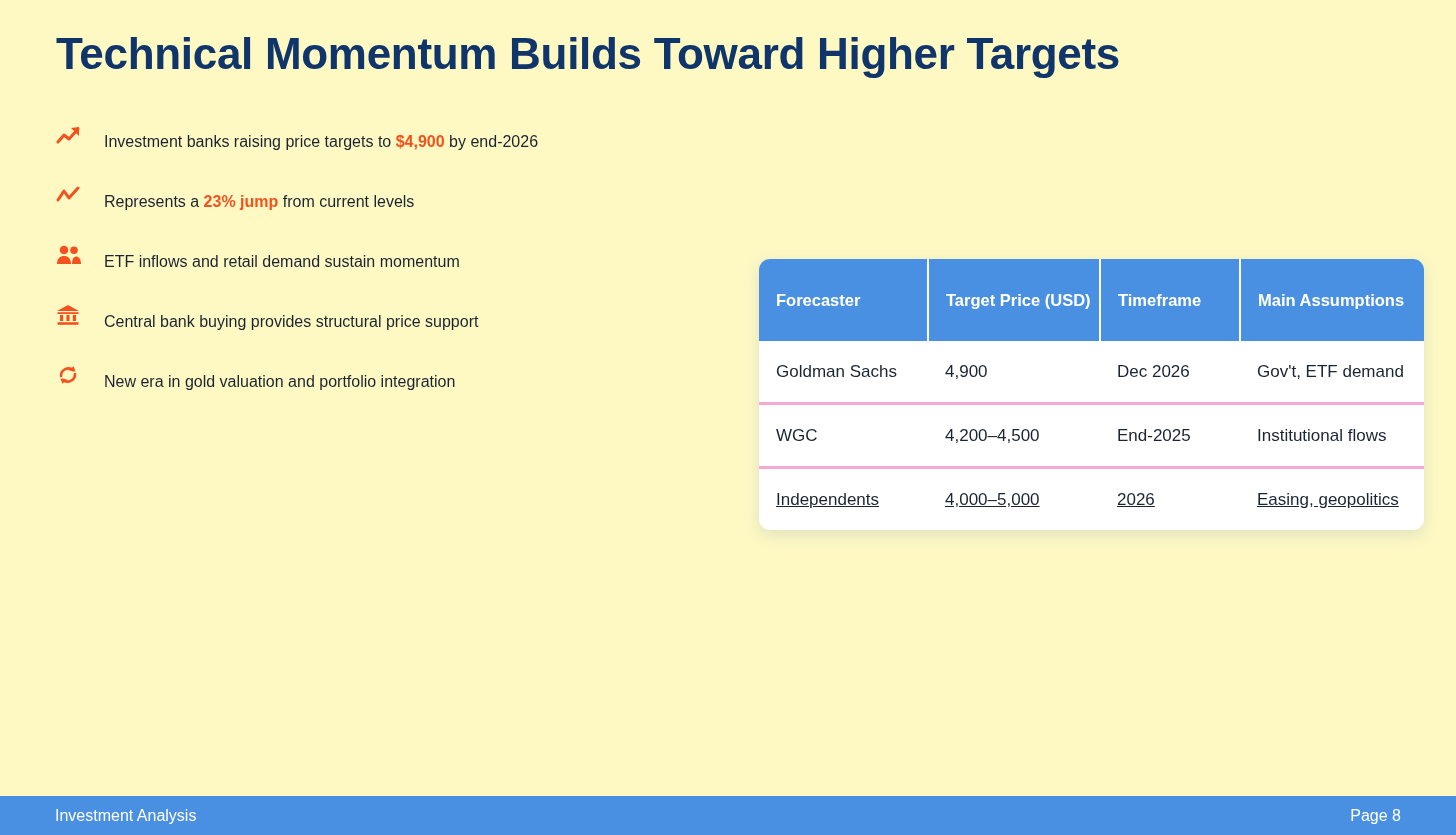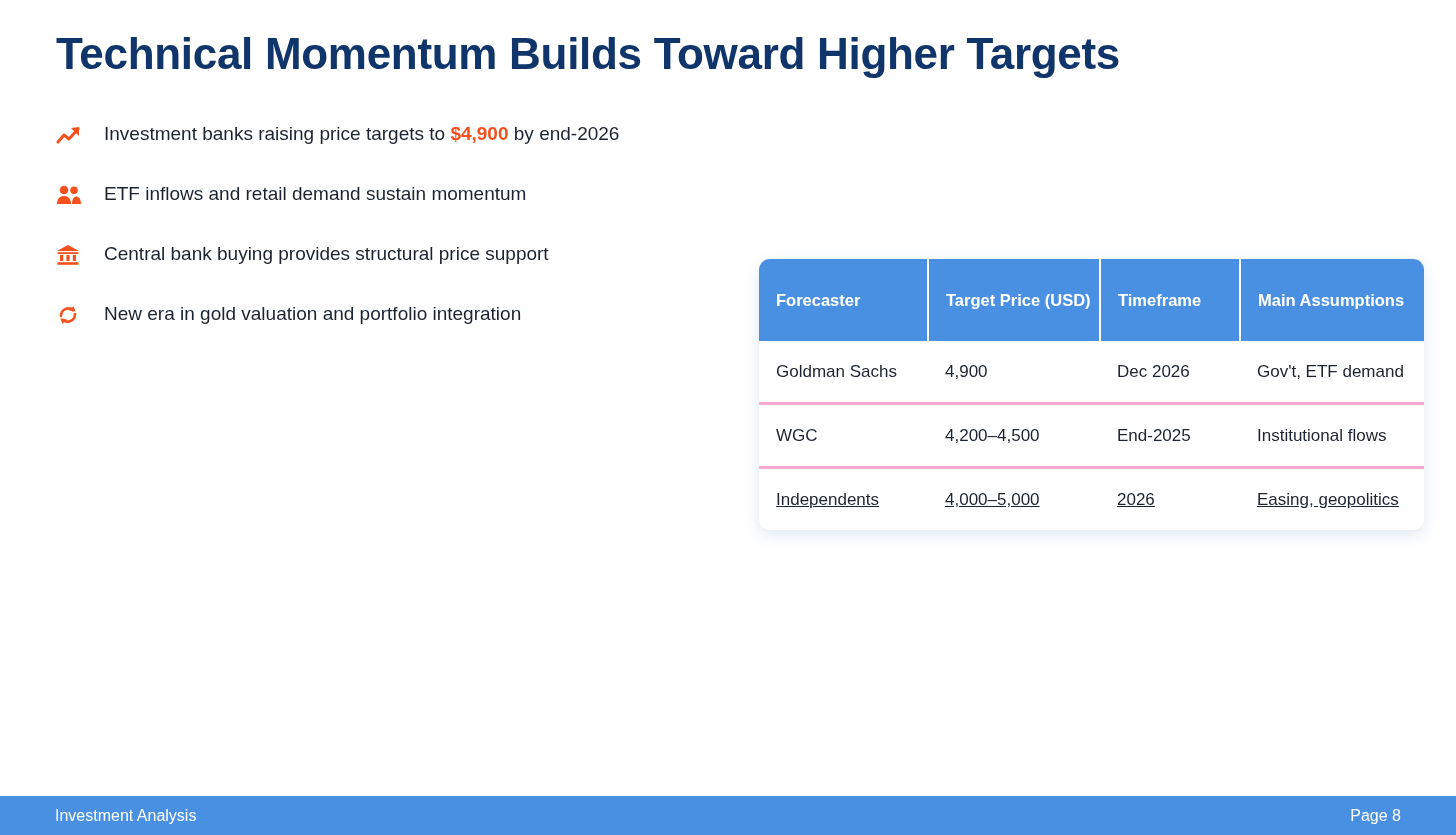--- a/index.html
+++ b/index.html
@@ -13,21 +13,21 @@
     font-family: "Liberation Sans", sans-serif;
     overflow: hidden;
     position: relative;
   }
 
   
   .slide {
     position: relative;
     width: 1456px;
     height: 835px;
-    background: #ffffff;
+    background: #fef9c3;
   }
 
   
   .slide-title {
     position: absolute;
     left: 56px;
     top: 26px;
     font-size: 44px;
     line-height: 56px;
     font-weight: 700;
@@ -54,24 +54,24 @@
     height: 26px;
     margin-top: 4px;
     display: flex;
     align-items: center;
     justify-content: flex-start;
   }
   .bullet-icon svg {
     display: block;
   }
   .bullet-text {
-    font-size: 19px;
+    font-size: 16px;
     line-height: 26px;
     color: #1b2430;
-    margin-top: 3px;
+    margin-top: 11px;
     margin-left: 14px;
     white-space: nowrap;
   }
   .hl {
     color: #f4511e;
     font-weight: 700;
   }
 
   
   .table-card {
@@ -162,20 +162,28 @@
     <div class="bullet">
       <span class="bullet-icon">
         <svg width="26" height="22" viewBox="0 0 26 22">
           <polyline points="2,18 8,11 13,15 22,5" fill="none" stroke="#f4511e" stroke-width="3" stroke-linecap="round" stroke-linejoin="round"></polyline>
           <polygon points="23,3 23,12 15,4" fill="#f4511e"></polygon>
         </svg>
       </span>
       <span class="bullet-text"><span>Investment banks raising price targets to </span><span class="hl">$4,900</span><span> by end-2026</span></span>
     </div>
 
+    <div class="bullet">
+      <span class="bullet-icon">
+        <svg width="26" height="22" viewBox="0 0 26 22">
+          <polyline points="2,16 8,7 13,14 22,4" fill="none" stroke="#f4511e" stroke-width="3" stroke-linecap="round" stroke-linejoin="round"></polyline>
+        </svg>
+      </span>
+      <span class="bullet-text"><span>Represents a </span><span class="hl">23% jump</span><span> from current levels</span></span>
+    </div>
 
     <div class="bullet">
       <span class="bullet-icon">
         <svg width="26" height="20" viewBox="0 0 26 20">
           <circle cx="8" cy="5" r="4.3" fill="#f4511e"></circle>
           <circle cx="18" cy="5.2" r="3.8" fill="#f4511e"></circle>
           <path d="M1 19 C1 13.6 4.2 11 8 11 C11.8 11 15 13.6 15 19 Z" fill="#f4511e"></path>
           <path d="M16 19 C16 14.2 17.6 11.4 20 11.4 C22.6 11.4 25 13.6 25 19 Z" fill="#f4511e"></path>
         </svg>
       </span>

